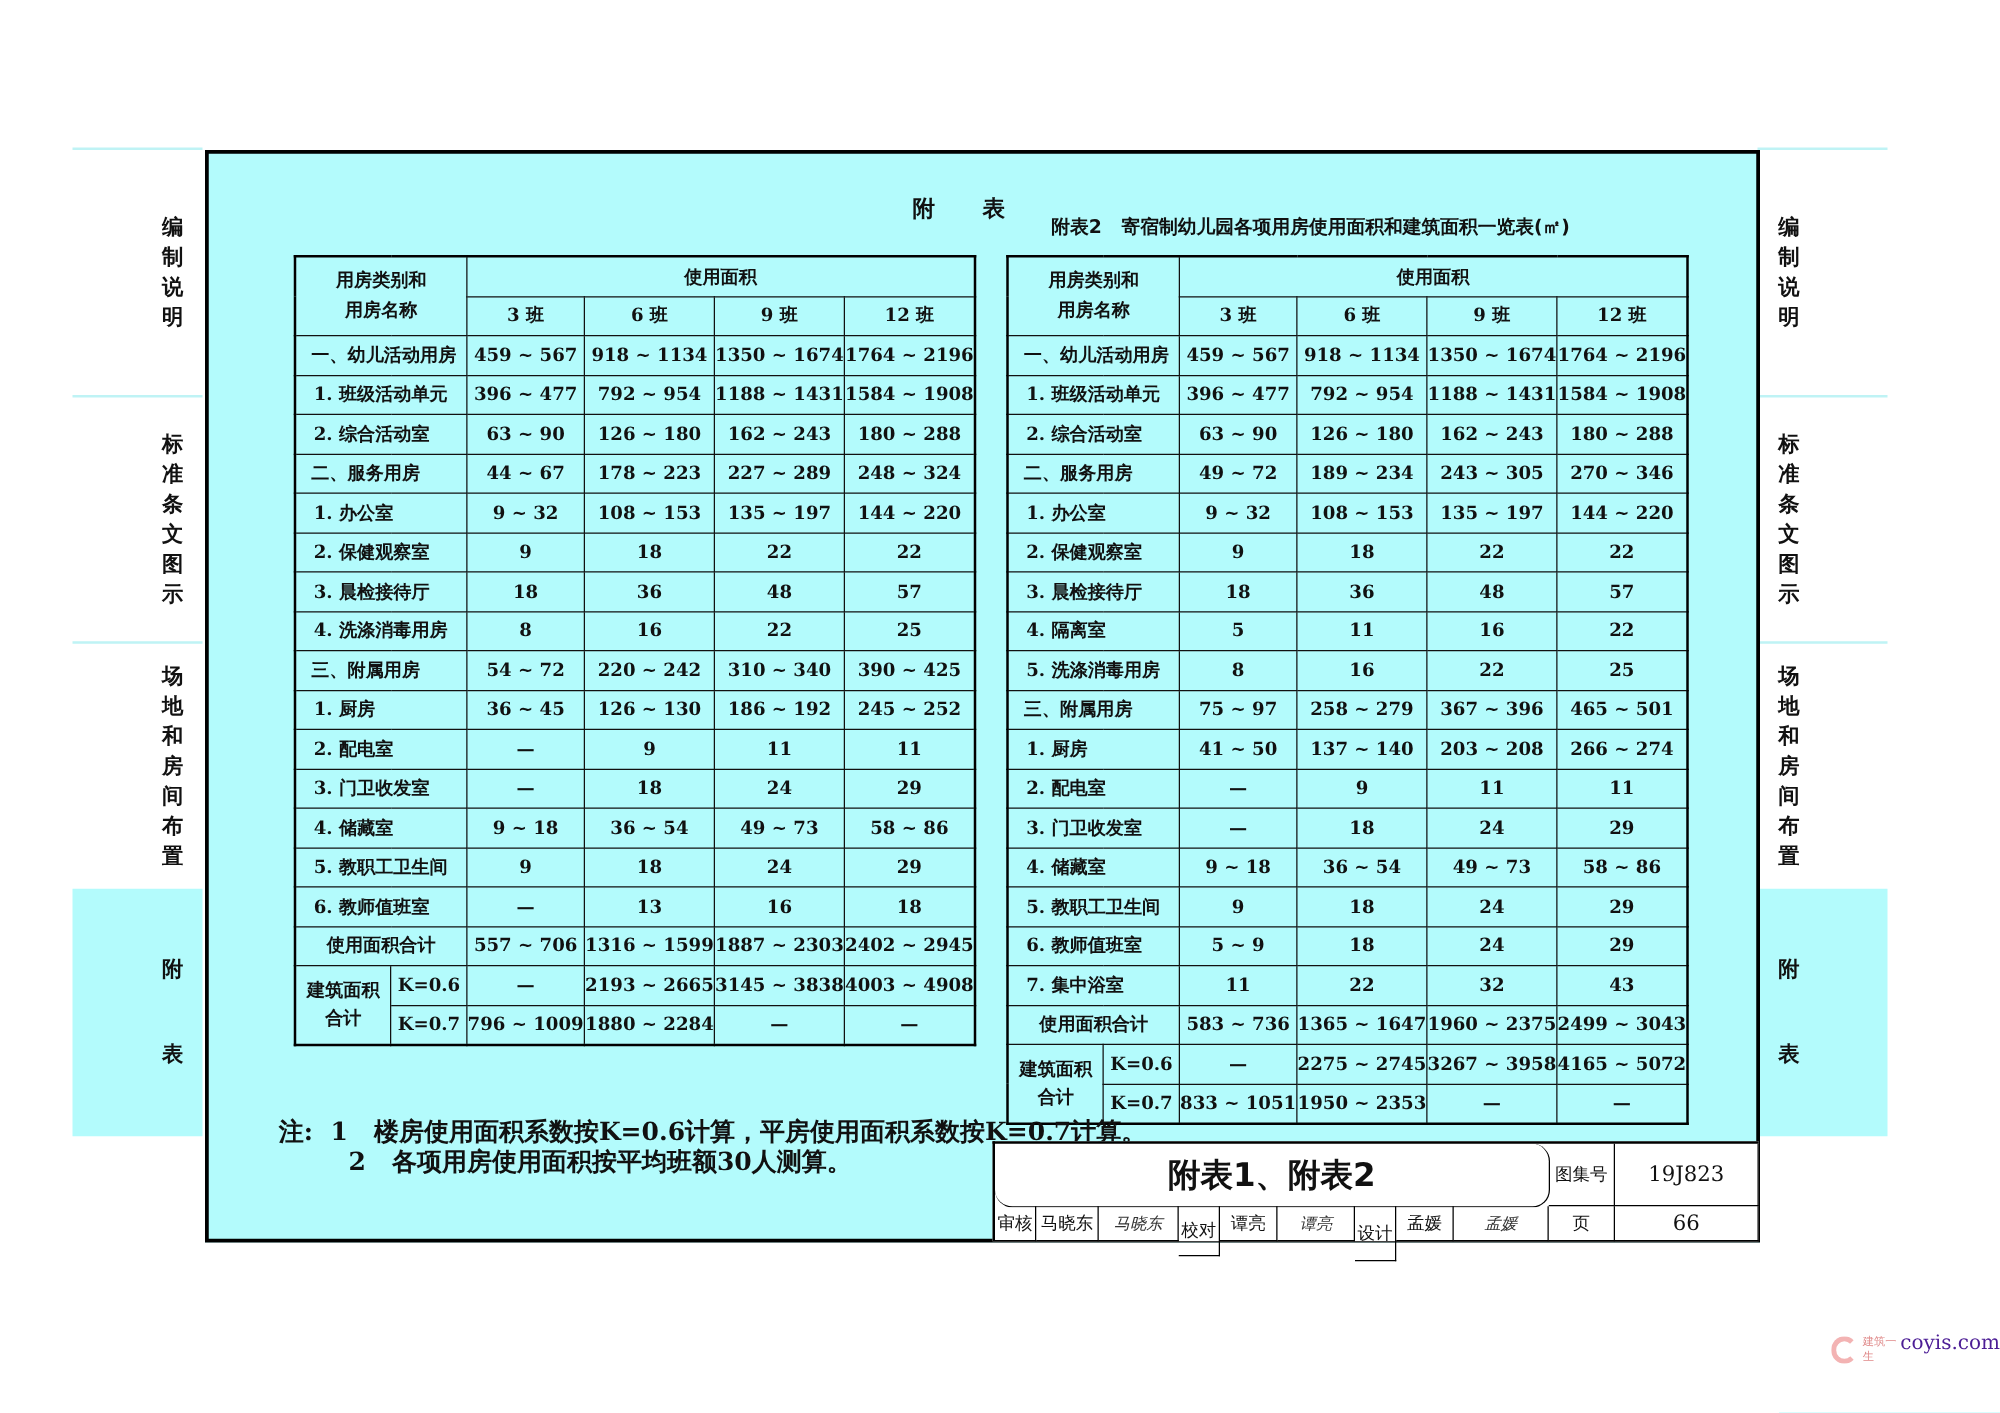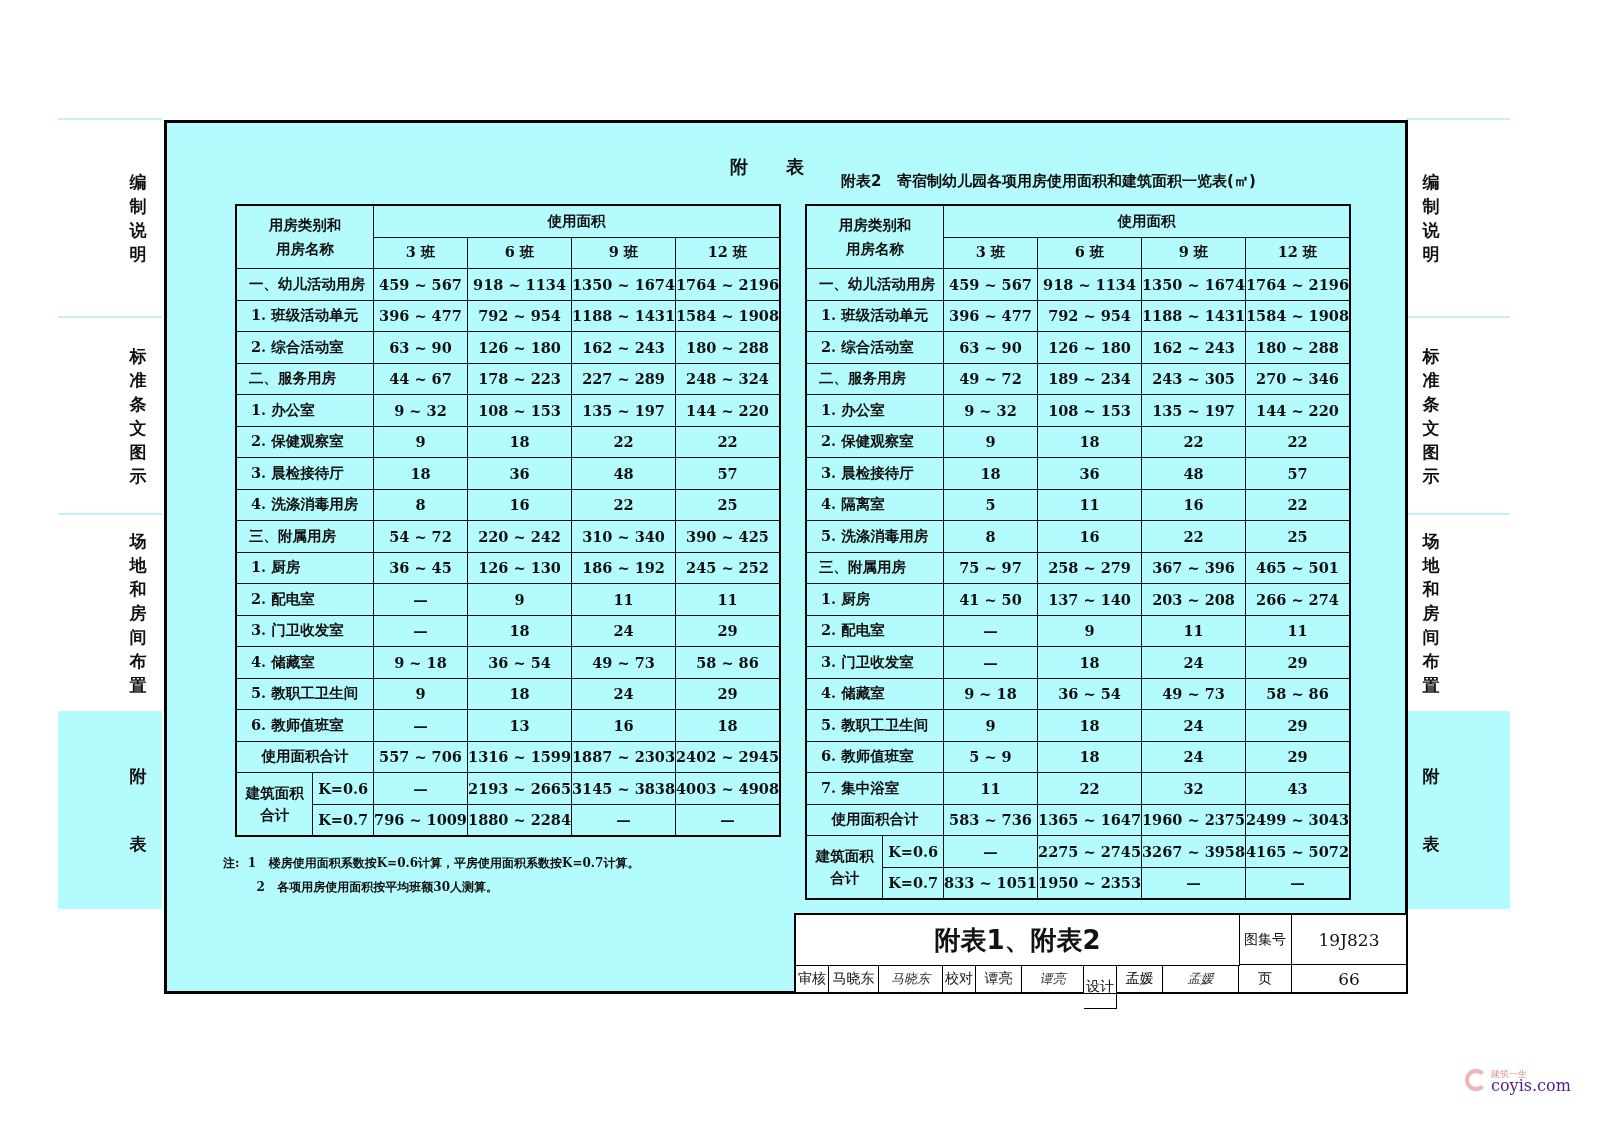--- a/index.html
+++ b/index.html
@@ -12,32 +12,32 @@
   .side-tab span { display:block; }
   .sheet { position:absolute; left:164px; top:120px; width:1238px; height:868px; background:#b3fbfc;
            border:3px solid #000; }
   .main-title { position:absolute; top:32px; left:0; right:0; text-align:center; font-family:"DejaVu Sans", sans-serif;
                 font-weight:bold; font-size:18px; letter-spacing:38px; }
   .tbl-title { position:absolute; top:49px; font-family:"DejaVu Sans", sans-serif; font-weight:bold; font-size:15px; white-space:pre; }
   table.data { position:absolute; border-collapse:collapse; border:2.5px solid #000; font-size:14.5px;margin-left:12px; }
   table.data td { border:1.5px solid #111; text-align:center; padding:0; height:30.5px; white-space:nowrap; font-weight:bold; }
   table.data td.name { text-align:left; padding-left:12px; }
   table.data td.sub { padding-left:14px; }
-  .notes { position:absolute; left:56px; top:728px; font-size:12px; font-weight:bold; line-height:24px; }
+  .notes { position:absolute; left:56px; top:770px; font-size:20px; font-weight:bold; line-height:24px; }
   .notes div { white-space:pre; }
   .titleblock { position:absolute; left:627px; top:790px; width:611px; height:78px; background:#fff;
                 border-top:2.5px solid #000; border-left:2.5px solid #000; }
   .tb-main { position:absolute; left:0; top:0; width:443px; height:50px; border-right:1.5px solid #000; border-bottom:1.5px solid #000;
-             display:flex; align-items:center; justify-content:center; font-family:"DejaVu Sans", sans-serif; font-weight:bold; font-size:26px; }
+             display:flex; align-items:center; justify-content:center; font-family:"DejaVu Sans", sans-serif; font-weight:bold; font-size:26px;border-radius:14px; }
   .tb-cell { position:absolute; display:flex; align-items:center; justify-content:center; border-right:1.5px solid #000;
              border-bottom:1.5px solid #000; font-size:14px; font-weight:normal; box-sizing:border-box; }
   .sig { font-family:"DejaVu Serif", serif; font-style:italic; font-weight:normal; font-size:13px; color:#333; }
   .watermark { position:absolute; left:1465px; top:1068px; display:flex; align-items:center; gap:4px; }
   .wm-logo { width:22px; height:22px; border-radius:50%; border:4px solid #f3b3b3; border-right-color:transparent; box-sizing:border-box; }
-  .wm-text { display:flex; flex-direction:column; line-height:12px; }
+  .wm-text { display:flex; flex-direction:row; line-height:12px; }
   .wm-cn { color:#e08a8a; font-size:9px; font-family:"DejaVu Sans", sans-serif; }
   .wm-en { color:#4c1d95; font-size:16px; font-family:"DejaVu Serif", serif; }
 </style>
 </head>
 <body>
 
 <div class="side-line" style="left:58px; top:118px; width:104px;"></div>
 <div class="side-line" style="left:58px; top:316px; width:104px;"></div>
 <div class="side-line" style="left:58px; top:513px; width:104px;"></div>
 <div class="side-line" style="left:1406px; top:118px; width:104px;"></div>
@@ -452,21 +452,21 @@
   </div>
 
   <div class="titleblock">
     <div class="tb-main">附表1、附表2</div>
     <div class="tb-cell" style="left:443px; top:0; width:53px; height:50px;">图集号</div>
     <div class="tb-cell" style="left:496px; top:0; width:115px; height:50px; font-size:17px; font-weight:normal;">19J823</div>
 
     <div class="tb-cell" style="left:0; top:50px; width:33px; height:28px;">审核</div>
     <div class="tb-cell" style="left:33px; top:50px; width:50px; height:28px;">马晓东</div>
     <div class="tb-cell sig" style="left:83px; top:50px; width:64px; height:28px;">马晓东</div>
-    <div class="tb-cell" style="left:147px; top:50px; width:33px; height:28px;">校对</div>
+    <div class="tb-cell" style="left:147px; top:50px; width:33px; height:40px;">校对</div>
     <div class="tb-cell" style="left:180px; top:50px; width:46px; height:28px;">谭亮</div>
     <div class="tb-cell sig" style="left:226px; top:50px; width:62px; height:28px;">谭亮</div>
     <div class="tb-cell" style="left:288px; top:50px; width:33px; height:44px;">设计</div>
     <div class="tb-cell" style="left:321px; top:50px; width:46px; height:28px;">孟媛</div>
     <div class="tb-cell sig" style="left:367px; top:50px; width:76px; height:28px;">孟媛</div>
     <div class="tb-cell" style="left:443px; top:50px; width:53px; height:28px;">页</div>
     <div class="tb-cell" style="left:496px; top:50px; width:115px; height:28px; font-size:17px; font-weight:normal;">66</div>
   </div>
 </div>
 

